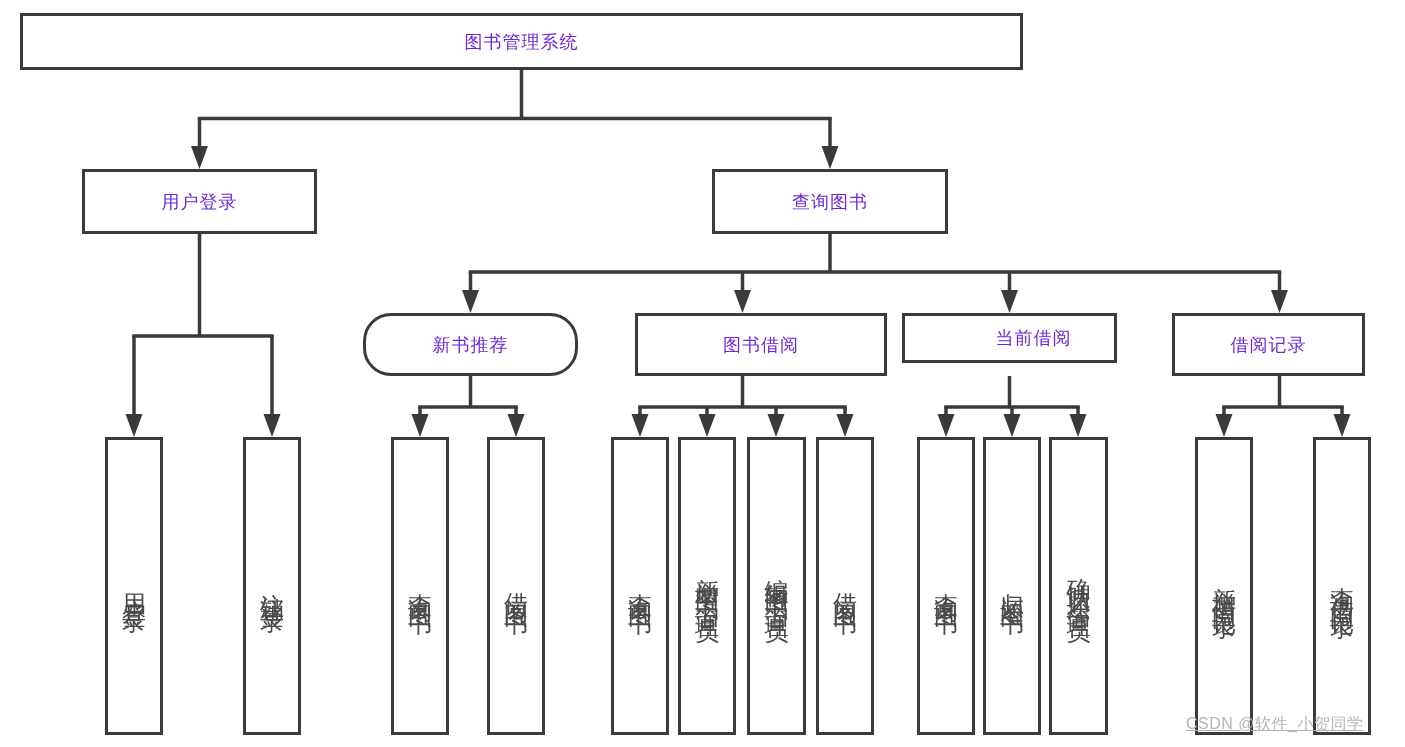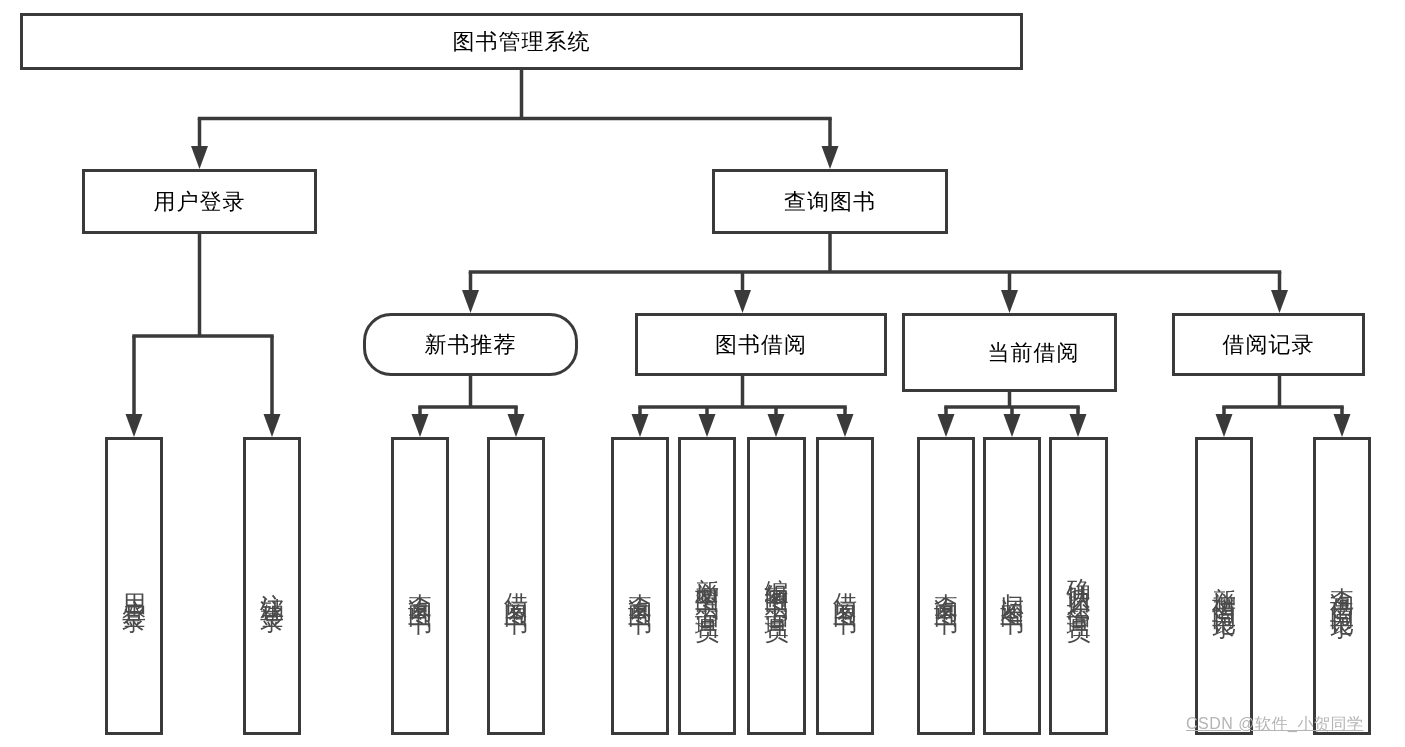--- a/index.html
+++ b/index.html
@@ -10,42 +10,42 @@
     position:absolute;
     box-sizing:border-box;
     background:#ffffff;
     border:3px solid #3a3a3a;
     display:flex;
     align-items:center;
     justify-content:center;
     color:#4a4a4a;
   }
   .hlabel{
-    font-size:22px;
+    font-size:18px;
     letter-spacing:1px;
     white-space:nowrap;
-    color:#000000;
+    color:#6d28d9;
   }
   .leaf{border-width:3px;}
   .vlabel{
     writing-mode:vertical-lr;
     text-orientation:mixed;
     font-size:24px;
     letter-spacing:6px;
     line-height:1;
     color:#4a4a4a;
     white-space:nowrap;
   }
   
   .b-root{left:20px;top:13px;width:1003px;height:57px;}
   .b-l2a{left:82px;top:169px;width:235px;height:65px;}
   .b-l2b{left:712px;top:169px;width:236px;height:65px;}
   .b-l3a{left:363px;top:313px;width:215px;height:63px;border-radius:28px;}
   .b-l3b{left:635px;top:313px;width:252px;height:63px;}
-  .b-l3c{left:902px;top:313px;width:215px;height:79px;padding-left:48px;}
+  .b-l3c{left:902px;top:313px;width:215px;height:50px;padding-left:48px;}
   .b-l3d{left:1172px;top:313px;width:193px;height:63px;}
   .b-u1{left:105px;top:437px;width:58px;height:298px;}
   .b-u2{left:243px;top:437px;width:58px;height:298px;}
   .b-n1{left:391px;top:437px;width:58px;height:298px;}
   .b-n2{left:487px;top:437px;width:58px;height:298px;}
   .b-b1{left:611px;top:437px;width:58px;height:298px;}
   .b-b2{left:678px;top:437px;width:58px;height:298px;}
   .b-b3{left:747px;top:437px;width:59px;height:298px;}
   .b-b4{left:816px;top:437px;width:58px;height:298px;}
   .b-c1{left:917px;top:437px;width:58px;height:298px;}

